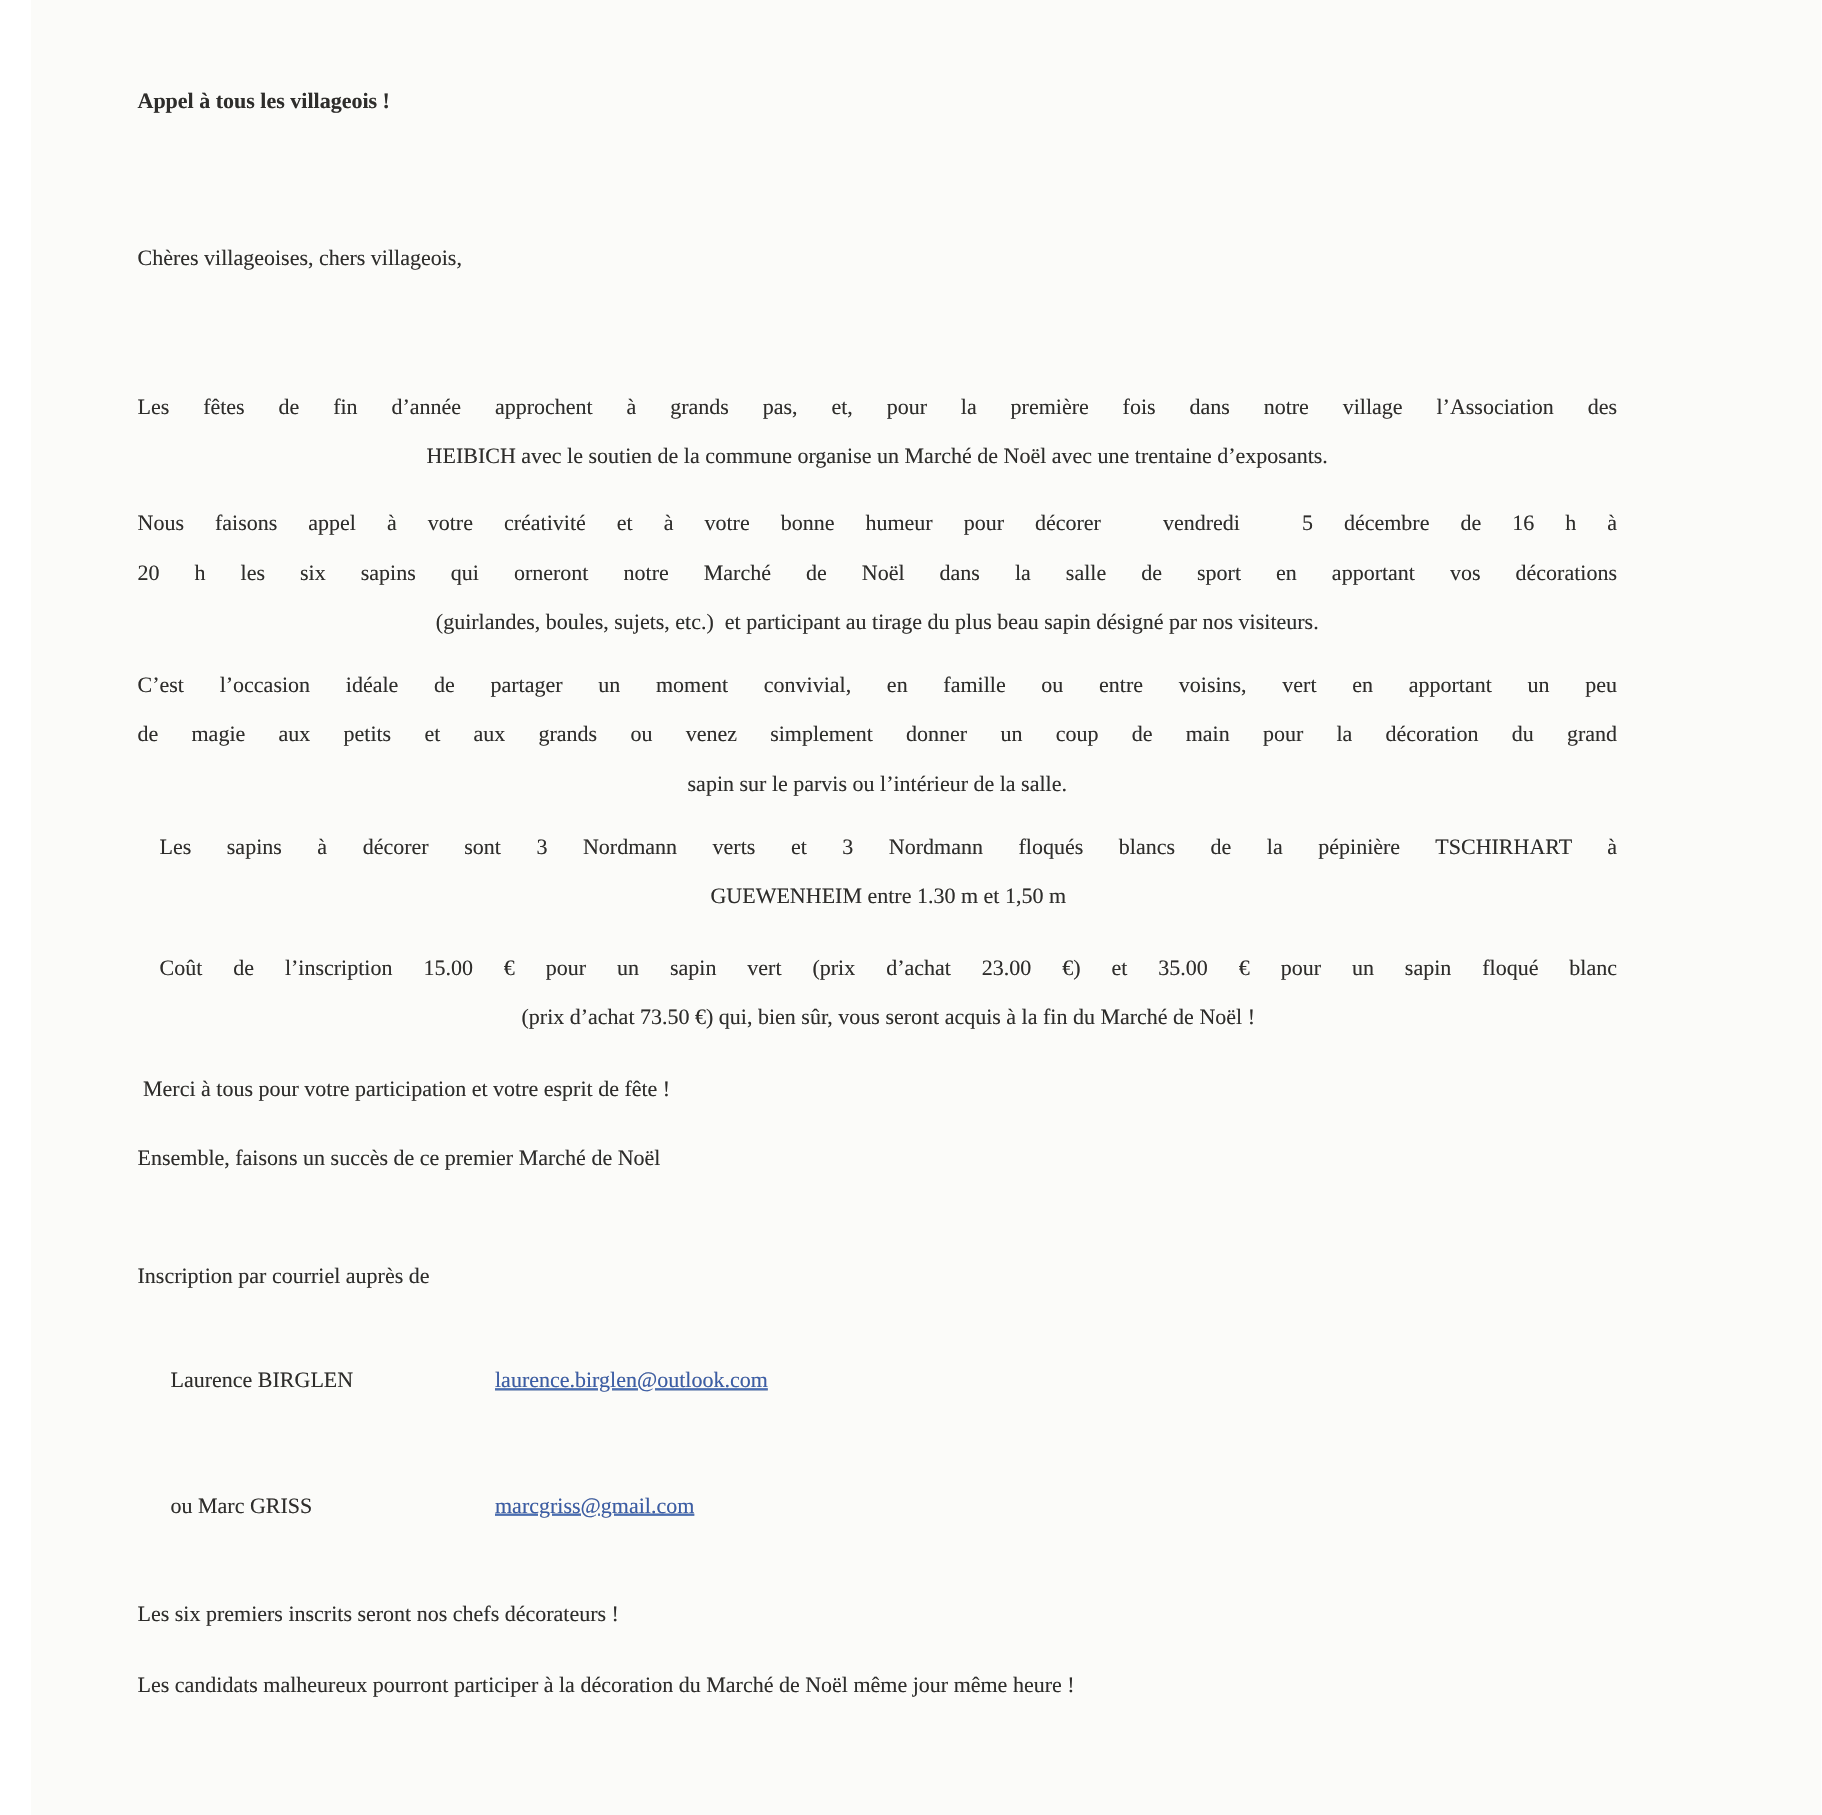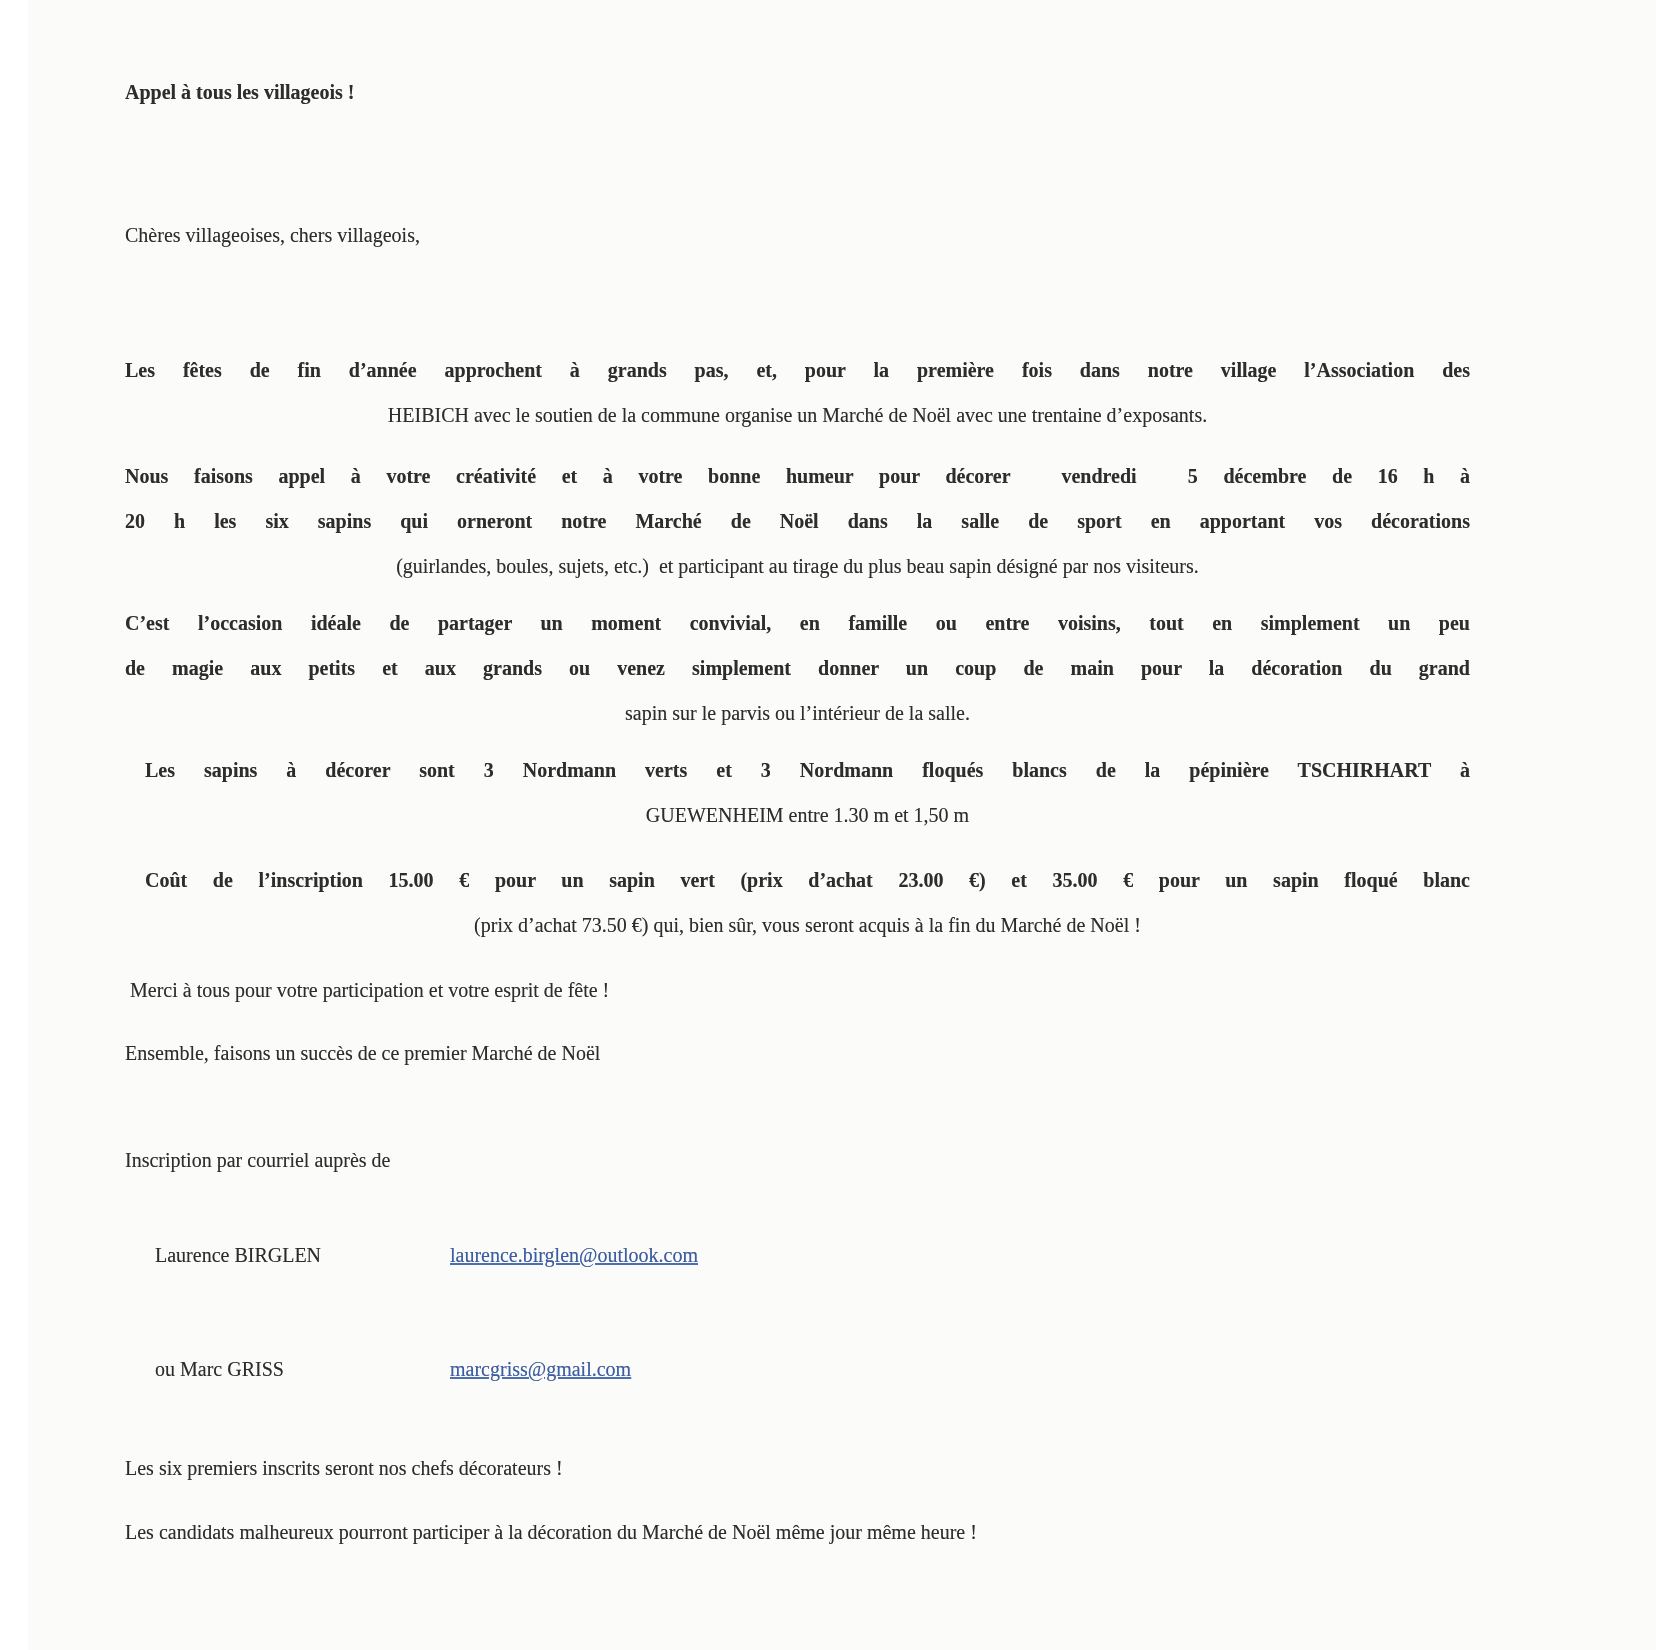--- a/index.html
+++ b/index.html
@@ -24,21 +24,20 @@
   }
   .salutation { margin: 0 0 90px 0; white-space: pre-wrap; }
   .para { margin: 0 0 16px 0; }
   .para.tight { margin-bottom: 12px; }
   .para.m20 { margin-bottom: 20px; margin-left: 20px; }
   .jline {
     display: block;
     text-align: justify;
     text-align-last: justify;
     white-space: pre-wrap;
-    font-weight: bold;
   }
   .lline {
     display: block;
     text-align: center;
     white-space: pre-wrap;
   }
   .single { margin: 0 0 18px 0; white-space: pre-wrap; }
   .closing { margin: 0 0 62px 0; white-space: pre-wrap; }
   .signature {
     font-weight: bold;
@@ -66,21 +65,21 @@
     <span class="lline">HEIBICH avec le soutien de la commune organise un Marché de Noël avec une trentaine d’exposants.</span>
   </div>
 
   <div class="para tight">
     <span class="jline">Nous faisons appel à votre créativité et à votre bonne humeur pour décorer  vendredi  5 décembre de 16 h à</span>
     <span class="jline">20 h les six sapins qui orneront notre Marché de Noël dans la salle de sport en apportant vos décorations</span>
     <span class="lline">(guirlandes, boules, sujets, etc.)  et participant au tirage du plus beau sapin désigné par nos visiteurs.</span>
   </div>
 
   <div class="para tight">
-    <span class="jline">C’est l’occasion idéale de partager un moment convivial, en famille ou entre voisins, tout en simplement un peu</span>
+    <span class="jline">C’est l’occasion idéale de partager un moment convivial, en famille ou entre voisins, vert en apportant un peu</span>
     <span class="jline">de magie aux petits et aux grands ou venez simplement donner un coup de main pour la décoration du grand</span>
     <span class="lline">sapin sur le parvis ou l’intérieur de la salle.</span>
   </div>
 
   <div class="para m20">
     <span class="jline">Les sapins à décorer sont 3 Nordmann verts et 3 Nordmann floqués blancs de la pépinière TSCHIRHART à</span>
     <span class="lline">GUEWENHEIM entre 1.30 m et 1,50 m</span>
   </div>
 
   <div class="para m20">

